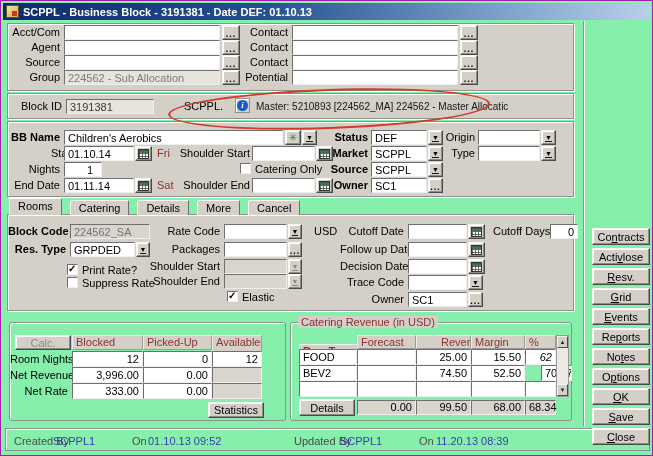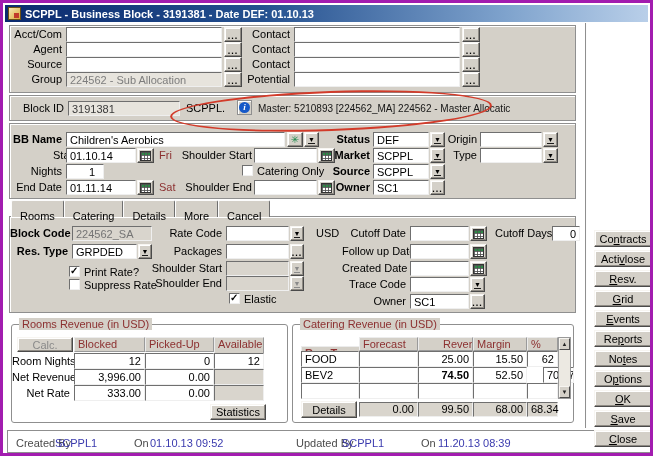--- a/index.html
+++ b/index.html
@@ -1,18 +1,18 @@
 <!DOCTYPE html>
 <html><head>
 <meta charset="utf-8">
 <style>
   * { box-sizing:border-box; }
   html,body { margin:0; padding:0; }
   body { width:653px; height:456px; font-family:"Liberation Sans",sans-serif; font-size:11px; color:#000; background:#9a9a9a; }
-  #win { position:relative; width:653px; height:456px; background:#ffffff; border:3px solid #a21caf; overflow:hidden; }
+  #win { position:relative; width:653px; height:456px; background:#86efac; border:1px solid #a21caf; overflow:hidden; }
   .titlebar { position:absolute; left:2px; top:2px; right:2px; height:17px;
     background:linear-gradient(90deg,#0b2a6e 0%,#24508f 40%,#7fa3cd 78%,#b9cfe9 100%);
     display:flex; align-items:center; gap:4px; padding:0 3px; color:#fff; font-weight:bold; font-size:11px; }
   .appico { width:13px; height:13px; position:relative; background:linear-gradient(135deg,#f5e7b2,#d9a93c); border:1px solid #6b4f12; flex:0 0 auto; }
   .appico::after { content:""; position:absolute; right:1px; bottom:1px; width:5px; height:5px; background:#c23a2a; }
   .panel { position:absolute; border:1px solid #8f8f8f; box-shadow:inset 1px 1px 0 #ffffff, 1px 1px 0 #ffffff; background:#d4d0c8; }
   .lbl { position:absolute; height:13px; line-height:13px; white-space:nowrap; }
   .r { text-align:right; } .b { font-weight:bold; } .maroon { color:#8c3030; }
   .fld { position:absolute; height:15px; background:#fff; border:1px solid #6f6f6f; border-right-color:#efefef; border-bottom-color:#efefef; padding:0 3px; font:11px "Liberation Sans",sans-serif; color:#000; }
   .fld.num { text-align:right; }
@@ -25,21 +25,21 @@
   .dt { font-size:9px; letter-spacing:1px; line-height:5px; align-self:flex-end; padding-bottom:2px; font-weight:bold; }
   .ci { width:11px; height:10px; border:1px solid #333;
     background:
       repeating-linear-gradient(90deg, rgba(80,80,80,.85) 0 1px, transparent 1px 3px),
       repeating-linear-gradient(180deg, rgba(80,80,80,.85) 0 1px, transparent 1px 3px),
       linear-gradient(#2d8a46 0 3px, #fff 3px); }
   .chk { position:absolute; width:11px; height:11px; background:#fff; border:1px solid #6f6f6f; border-right-color:#efefef; border-bottom-color:#efefef; }
   .chk .mk { display:none; font-size:10px; line-height:8px; font-weight:bold; }
   .chk.checked .mk { display:block; }
   .tabs { position:absolute; left:8px; top:197px; height:17px; display:flex; align-items:flex-end; z-index:6; }
-  .tab { height:15px; line-height:14px; padding:8px 8px; background:#d4d0c8; border:1px solid #6f6f6f; border-bottom:none; border-top-color:#fcfcfc; border-left-color:#fcfcfc; border-radius:2px 2px 0 0; margin-right:0; white-space:nowrap; }
+  .tab { height:15px; line-height:14px; padding:0 8px; background:#d4d0c8; border:1px solid #6f6f6f; border-bottom:none; border-top-color:#fcfcfc; border-left-color:#fcfcfc; border-radius:2px 2px 0 0; margin-right:8px; white-space:nowrap; }
   .tab.active { height:17px; line-height:15px; position:relative; z-index:7; }
   .grp { position:absolute; border:1px solid #8f8f8f; border-radius:3px; box-shadow:inset 1px 1px 0 #fff; }
   .leg { position:absolute; top:-7px; left:7px; background:#d4d0c8; padding:0 3px; color:#8c3030; line-height:12px; white-space:nowrap; }
   .cell { position:absolute; background:#fff; border:1px solid #6f6f6f; border-right-color:#efefef; border-bottom-color:#efefef; text-align:right; padding:0 3px; line-height:14px; overflow:hidden; }
   .cell.l { text-align:left; }
   .cell.gray { background:#d9d5cd; }
   .hcell { position:absolute; background:#d4d0c8; border:1px solid #9a9a9a; border-top-color:#ececec; border-left-color:#ececec; color:#8c3030; text-align:left; padding:0 3px; line-height:13px; white-space:nowrap; overflow:hidden; }
   .tcell { position:absolute; background:#d9d5cd; border:1px solid #6f6f6f; border-right-color:#efefef; border-bottom-color:#efefef; text-align:right; padding:0 3px; line-height:13px; }
   .sb { position:absolute; width:13px; background:#ece9e2; border:1px solid #9a9a9a; display:flex; flex-direction:column; justify-content:space-between; }
   .sbb { height:12px; background:#d4d0c8; border:1px solid #4a4a4a; border-top-color:#f7f5f1; border-left-color:#f7f5f1; font-size:6px; line-height:10px; text-align:center; color:#222; }
@@ -105,21 +105,21 @@
       </button>
     <span class="lbl r" style="left:228px;top:47px;width:52px;">Potential</span>
     <input class="fld" style="left: 284px; top: 46px; width: 166px;" value="">
     <button class="b3" style="left:452px;top:46px;width:18px;">
         <span class="dt">...</span>
       </button>
   </div>
 
   <div class="panel" style="left:6px;top:92px;width:567px;height:26px;">
     <span class="lbl r" style="left:4px;top:6px;width:50px;">Block ID</span>
-    <input class="fld ro" style="left: 58px; top: 5px; width: 112px; color: rgb(58, 58, 58);" value="3191381">
+    <input class="fld ro" style="left: 58px; top: 5px; width: 88px; color: rgb(58, 58, 58);" value="3191381">
     <span class="lbl" style="left:176px;top:6px;width:40px;">SCPPL.</span>
     <span class="info" style="left:227px;top:4px;">
         <span class="ib">i</span>
       </span>
     <span class="master">Master: 5210893 [224562_MA] 224562 - Master Allocatic</span>
   </div>
 
   <div class="ellipse"></div>
 
   <div class="panel" style="left:6px;top:120px;width:567px;height:76px;">
@@ -246,39 +246,38 @@
     <button class="b3" style="left:460px;top:9px;width:17px;">
         <span class="ci"></span>
       </button>
     <span class="lbl r" style="left:485px;top:10px;width:54px;">Cutoff Days</span>
     <input class="fld num" style="left: 542px; top: 9px; width: 28px;" value="0">
     <span class="lbl r" style="left:332px;top:28px;width:64px;">Follow up Date</span>
     <input class="fld" style="left: 400px; top: 27px; width: 59px;" value="">
     <button class="b3" style="left:460px;top:27px;width:17px;">
         <span class="ci"></span>
       </button>
-    <span class="lbl r" style="left:332px;top:45px;width:64px;">Created Date</span>
+    <span class="lbl r" style="left:332px;top:45px;width:64px;">Decision Date</span>
     <input class="fld" style="left: 400px; top: 44px; width: 59px;" value="">
     <button class="b3" style="left:460px;top:44px;width:17px;">
         <span class="ci"></span>
       </button>
     <span class="lbl r" style="left:332px;top:61px;width:64px;">Trace Code</span>
     <input class="fld" style="left: 400px; top: 60px; width: 59px;" value="">
     <button class="b3" style="left:460px;top:60px;width:15px;">
         <span class="la">▼</span>
       </button>
     <span class="lbl r" style="left:332px;top:78px;width:64px;">Owner</span>
     <input class="fld" style="left: 400px; top: 77px; width: 59px;" value="SC1">
     <button class="b3" style="left:460px;top:77px;width:15px;">
         <span class="dt">...</span>
       </button>
   </div>
 
   <div class="grp" style="left:8px;top:321px;width:277px;height:99px;">
-    <span class="leg">Rooms Revenue (in USD)</span>
     <button class="b3 dis" style="left:5px;top:12px;width:56px;height:15px;position:absolute;">Calc.</button>
     <span class="hcell" style="left:62px;top:12px;width:71px;height:15px;">Blocked</span>
     <span class="hcell" style="left:133px;top:12px;width:69px;height:15px;">Picked-Up</span>
     <span class="hcell" style="left:202px;top:12px;width:50px;height:17px;">Available</span>
 
     <span class="lbl r" style="left:0px;top:30px;width:58px;">Room Nights</span>
     <span class="cell" style="left:62px;top:28px;width:71px;height:16px;">12</span>
     <span class="cell" style="left:133px;top:28px;width:69px;height:16px;">0</span>
     <span class="cell" style="left:202px;top:28px;width:50px;height:16px;">12</span>
 
@@ -300,25 +299,25 @@
     <span class="hcell" style="left:8px;top:21px;width:69px;height:14px;font-weight:bold;">Rev. Type</span>
     <span class="hcell" style="left:66px;top:12px;width:59px;height:14px;">Forecast</span>
     <span class="hcell" style="left:125px;top:12px;width:55px;height:14px;padding-left:24px;">Revenue</span>
     <span class="hcell" style="left:180px;top:12px;width:54px;height:14px;">Margin</span>
     <span class="hcell" style="left:234px;top:12px;width:31px;height:14px;">%</span>
 
     <span class="cell l" style="left:8px;top:26px;width:58px;height:16px;">FOOD</span>
     <span class="cell" style="left:66px;top:26px;width:59px;height:16px;"></span>
     <span class="cell" style="left:125px;top:26px;width:55px;height:16px;">25.00</span>
     <span class="cell" style="left:180px;top:26px;width:54px;height:16px;">15.50</span>
-    <span class="cell" style="left:234px;top:26px;width:31px;height:16px;">62</span>
+    <span class="cell" style="left:234px;top:26px;width:31px;height:16px;font-style:italic;">62</span>
 
     <span class="cell l" style="left:8px;top:42px;width:58px;height:16px;">BEV2</span>
     <span class="cell" style="left:66px;top:42px;width:59px;height:16px;"></span>
-    <span class="cell" style="left:125px;top:42px;width:55px;height:16px;font-weight:bold;">74.50</span>
+    <span class="cell" style="left:125px;top:42px;width:55px;height:16px;">74.50</span>
     <span class="cell" style="left:180px;top:42px;width:54px;height:16px;">52.50</span>
     <span class="cell" style="left:250px;top:42px;width:31px;height:16px;">70.47</span>
 
     <span class="cell l" style="left:8px;top:58px;width:58px;height:16px;"></span>
     <span class="cell" style="left:66px;top:58px;width:59px;height:16px;"></span>
     <span class="cell" style="left:125px;top:58px;width:55px;height:16px;"></span>
     <span class="cell" style="left:180px;top:58px;width:54px;height:16px;"></span>
     <span class="cell" style="left:234px;top:58px;width:31px;height:16px;"></span>
 
     <div class="sb" style="left:265px;top:12px;height:62px;">

